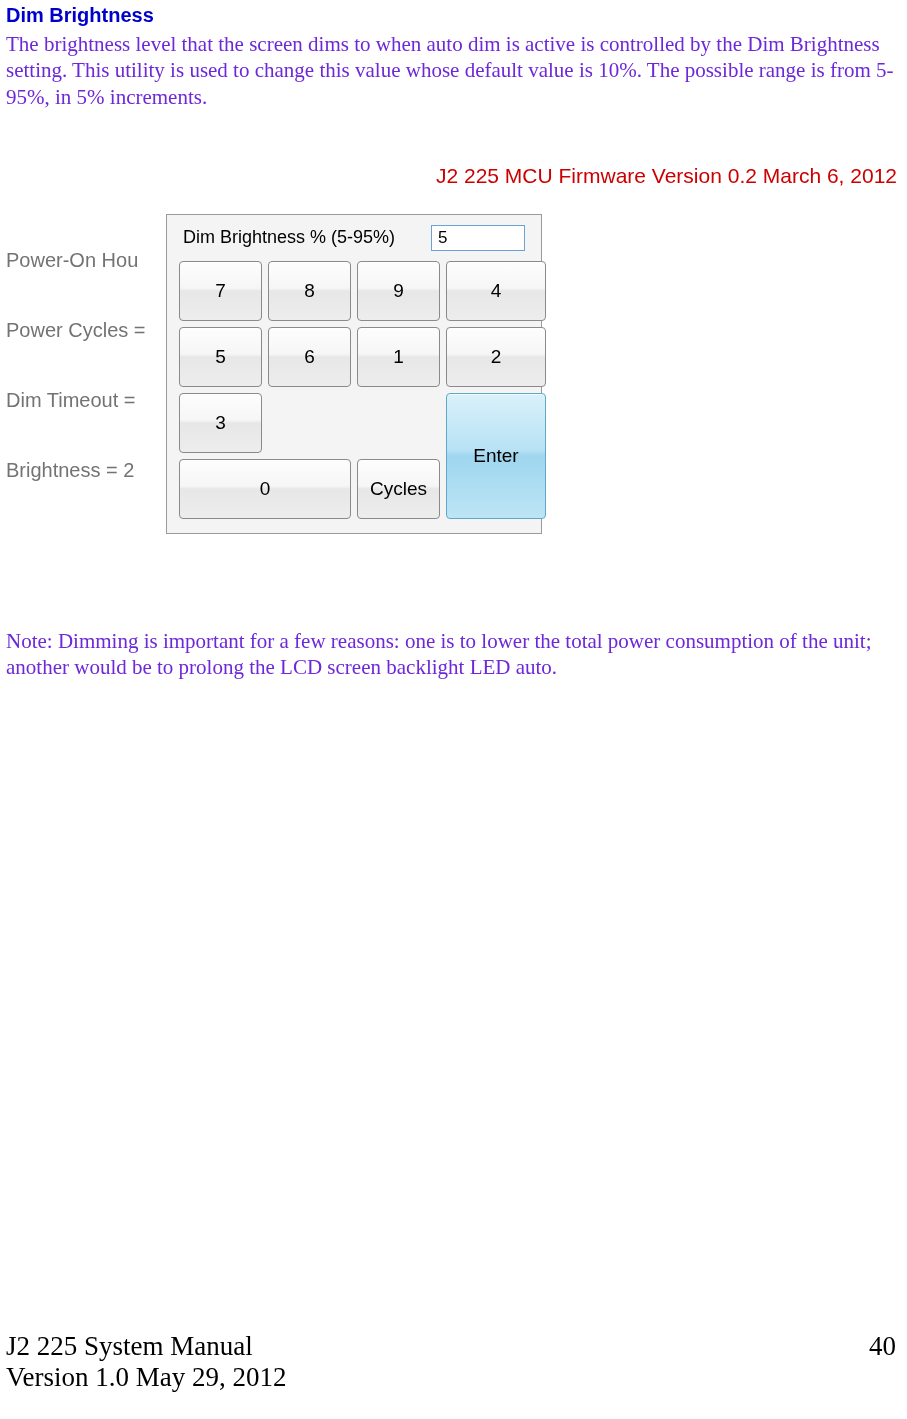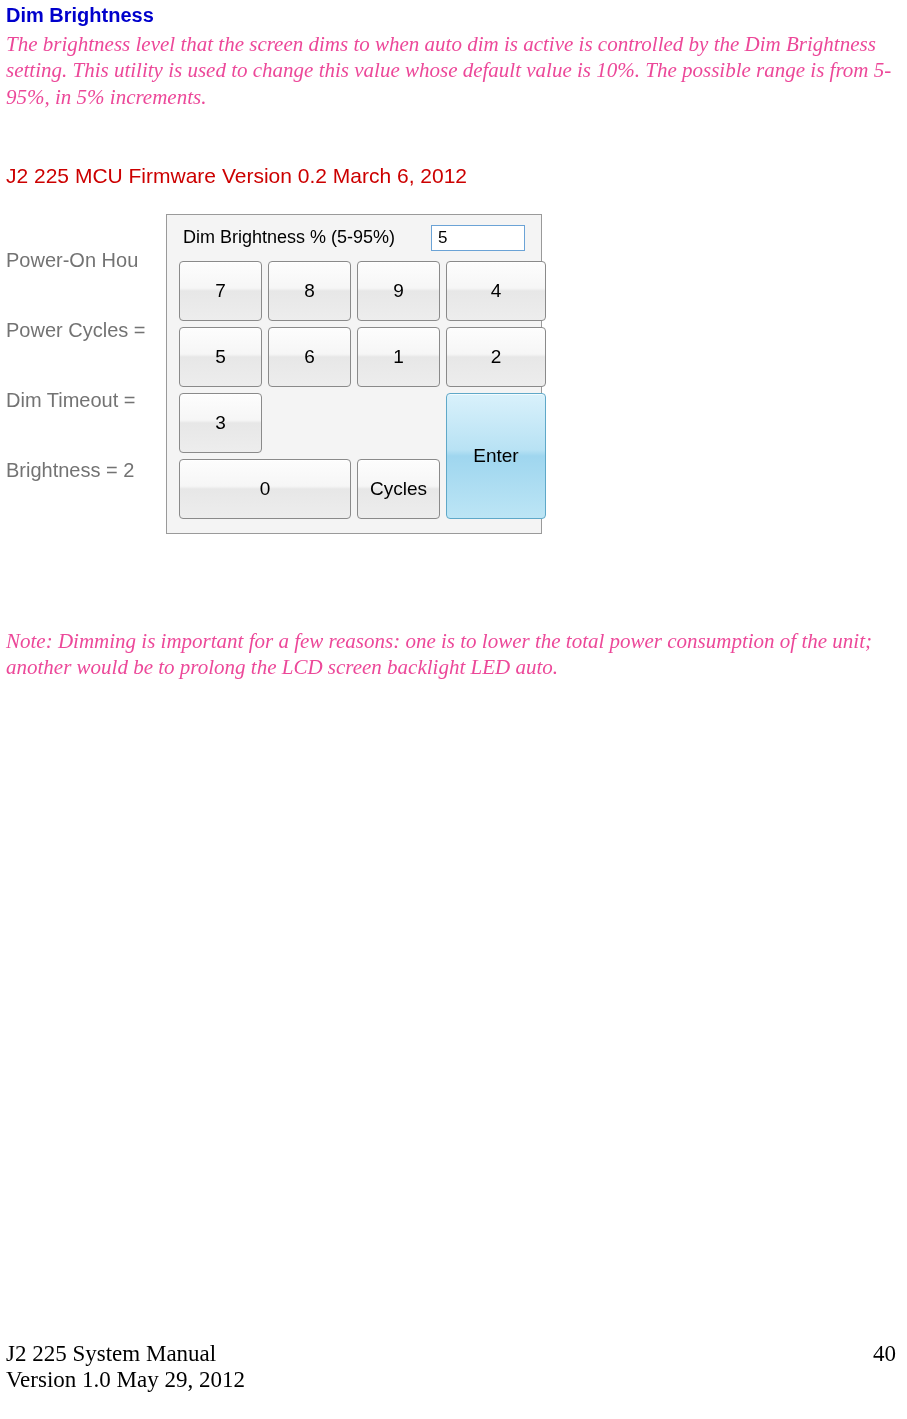--- a/index.html
+++ b/index.html
@@ -17,36 +17,36 @@
       padding: 4px 10px 0 6px;
     }
     .section-heading {
       font-family: Arial, Helvetica, sans-serif;
       font-weight: bold;
       color: #0000cc;
       font-size: 20px;
       margin-bottom: 4px;
     }
     .body-text {
-      color: #ec4899;
+      color: #6d28d9;
       line-height: 1.25;
       margin-bottom: 4px;
-      font-style: italic;
     }
     .figure-area {
       margin-top: 54px;
       margin-left: 0;
       position: relative;
       height: 410px;
     }
     .firmware-line {
       font-family: Arial, Helvetica, sans-serif;
       color: #cc0000;
       font-size: 21px;
       font-weight: 400;
+      text-align: right;
     }
     .bg-labels {
       position: absolute;
       left: 0;
       top: 86px;
       font-family: Arial, Helvetica, sans-serif;
       color: #737373;
       font-size: 20px;
       line-height: 1.0;
     }
@@ -126,21 +126,21 @@
     }
     .note-text {
       margin-top: 54px;
       line-height: 1.25;
     }
     .footer {
       position: absolute;
       left: 6px;
       bottom: 26px;
       width: 890px;
-      font-size: 23px;
+      font-size: 27px;
       color: #000;
     }
     .footer-row {
       display: flex;
       justify-content: space-between;
     }
   </style>
 </head>
 <body>
 

